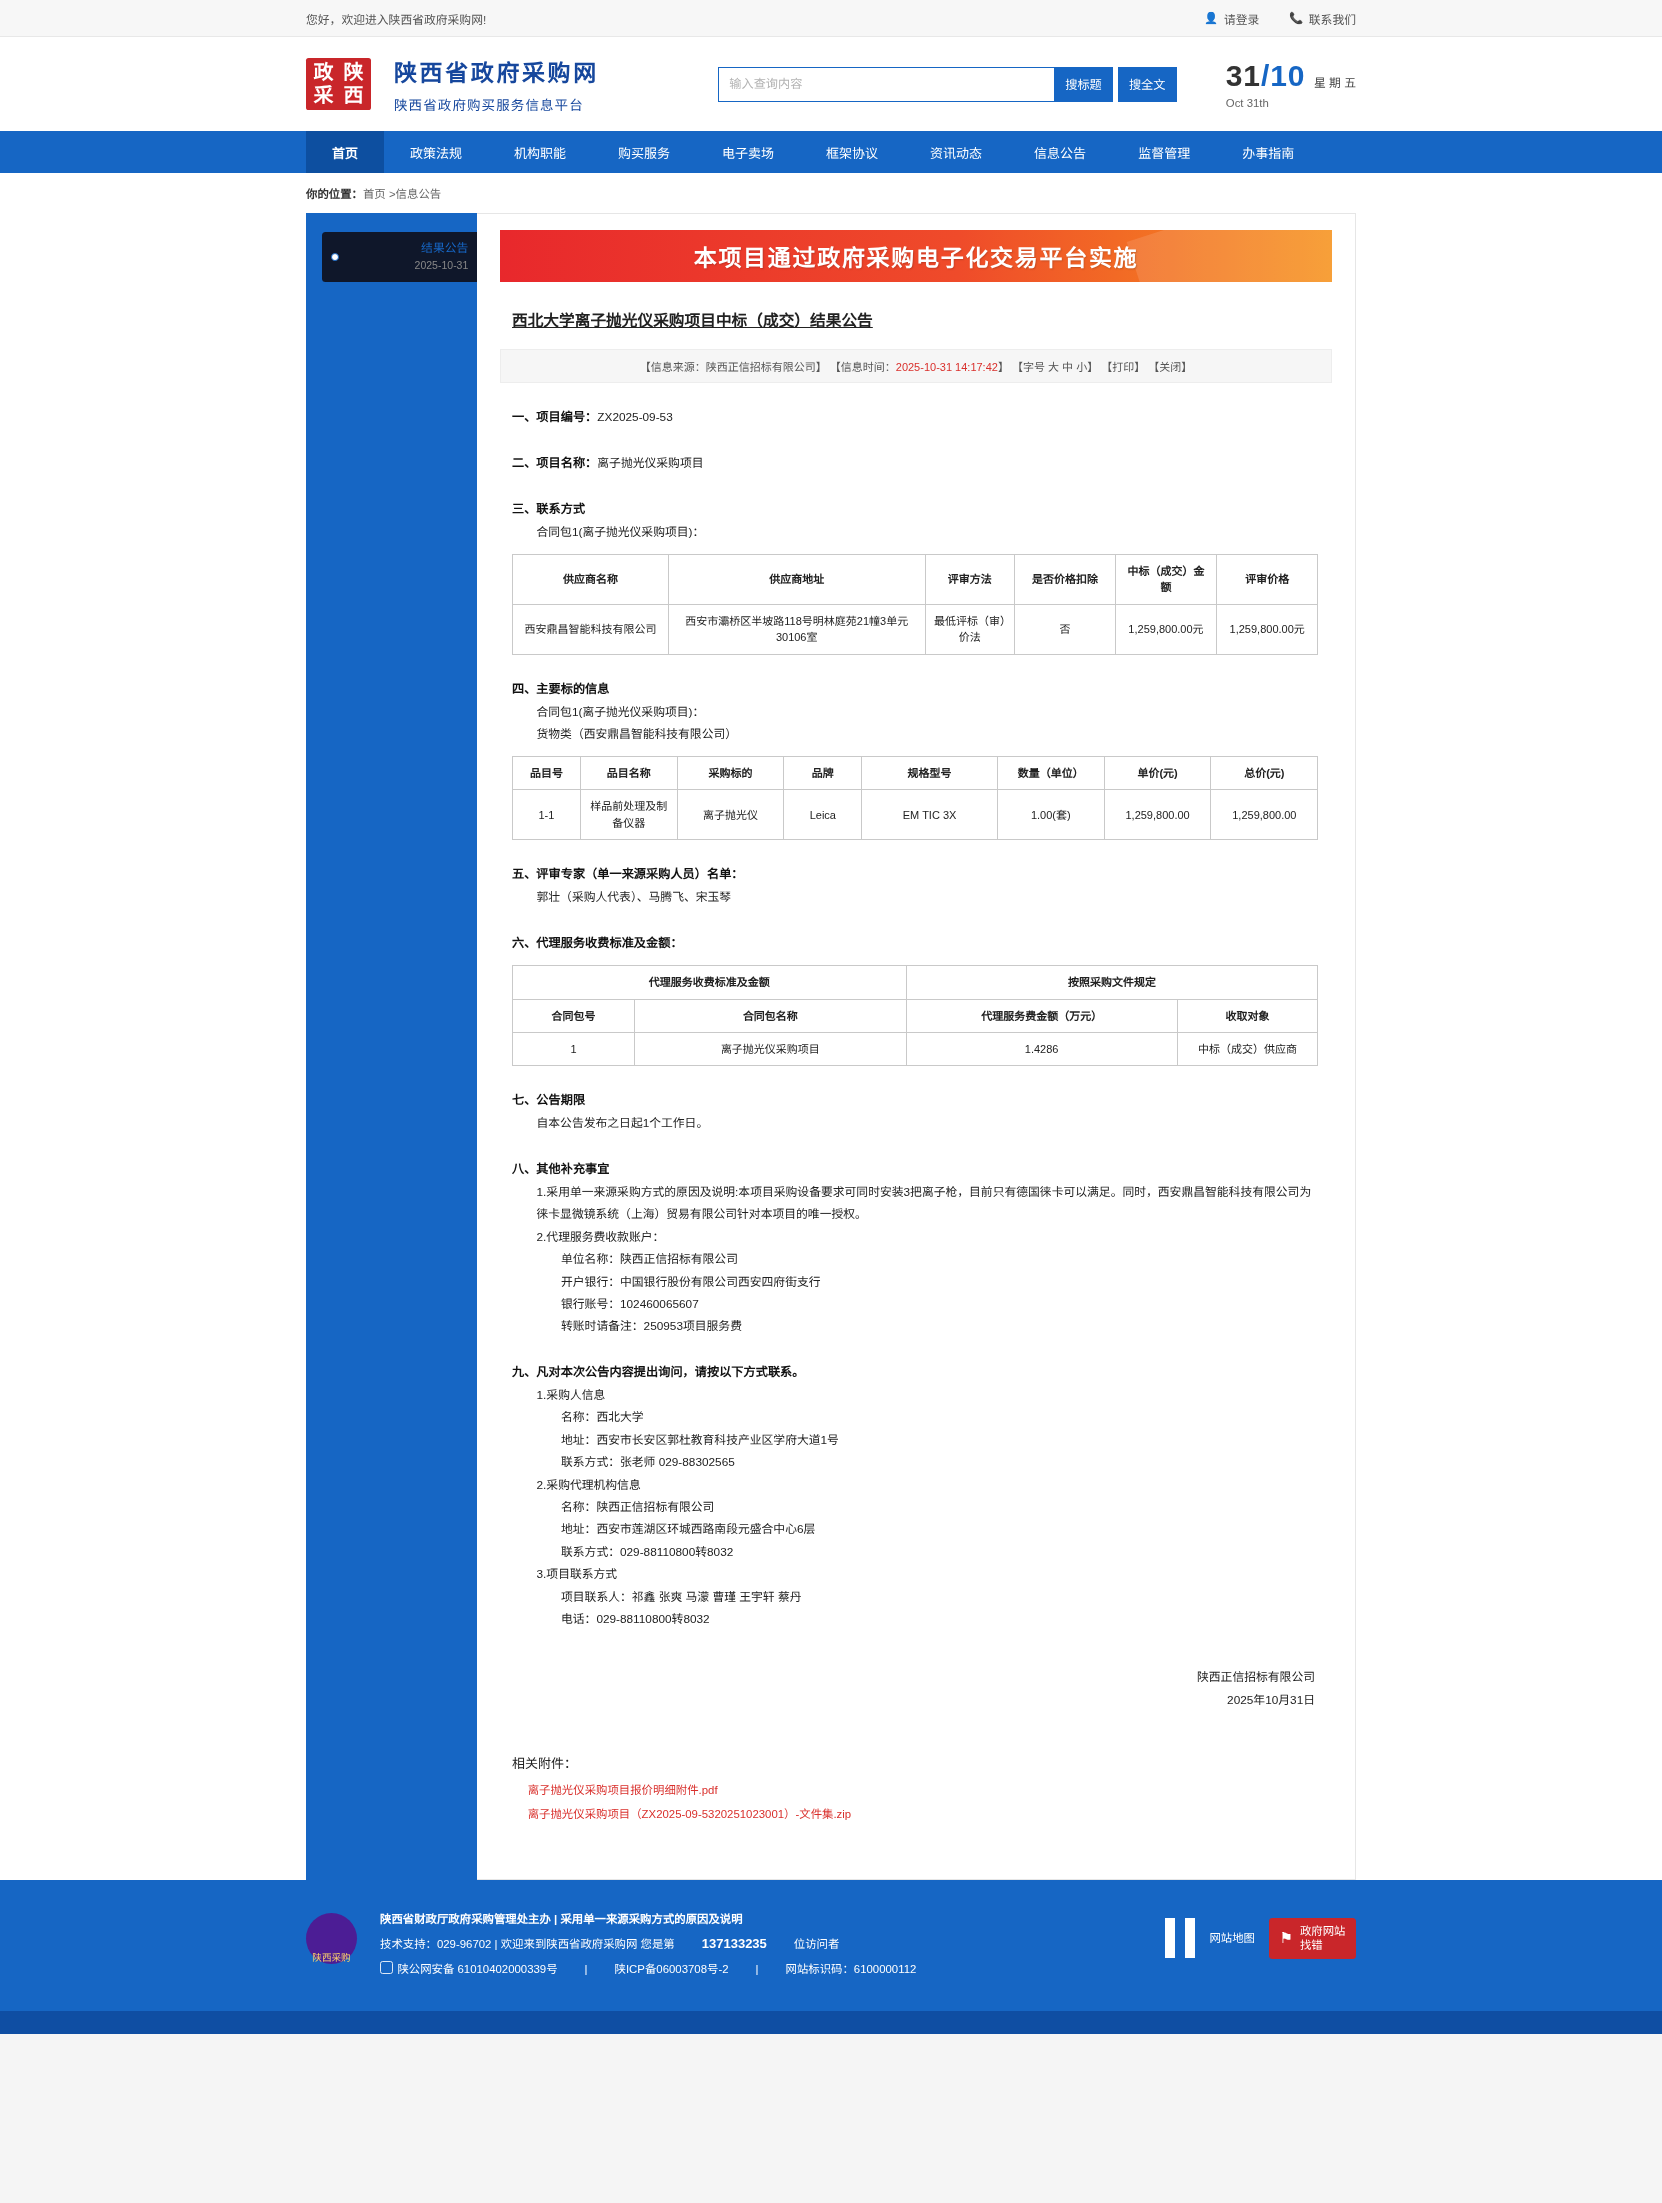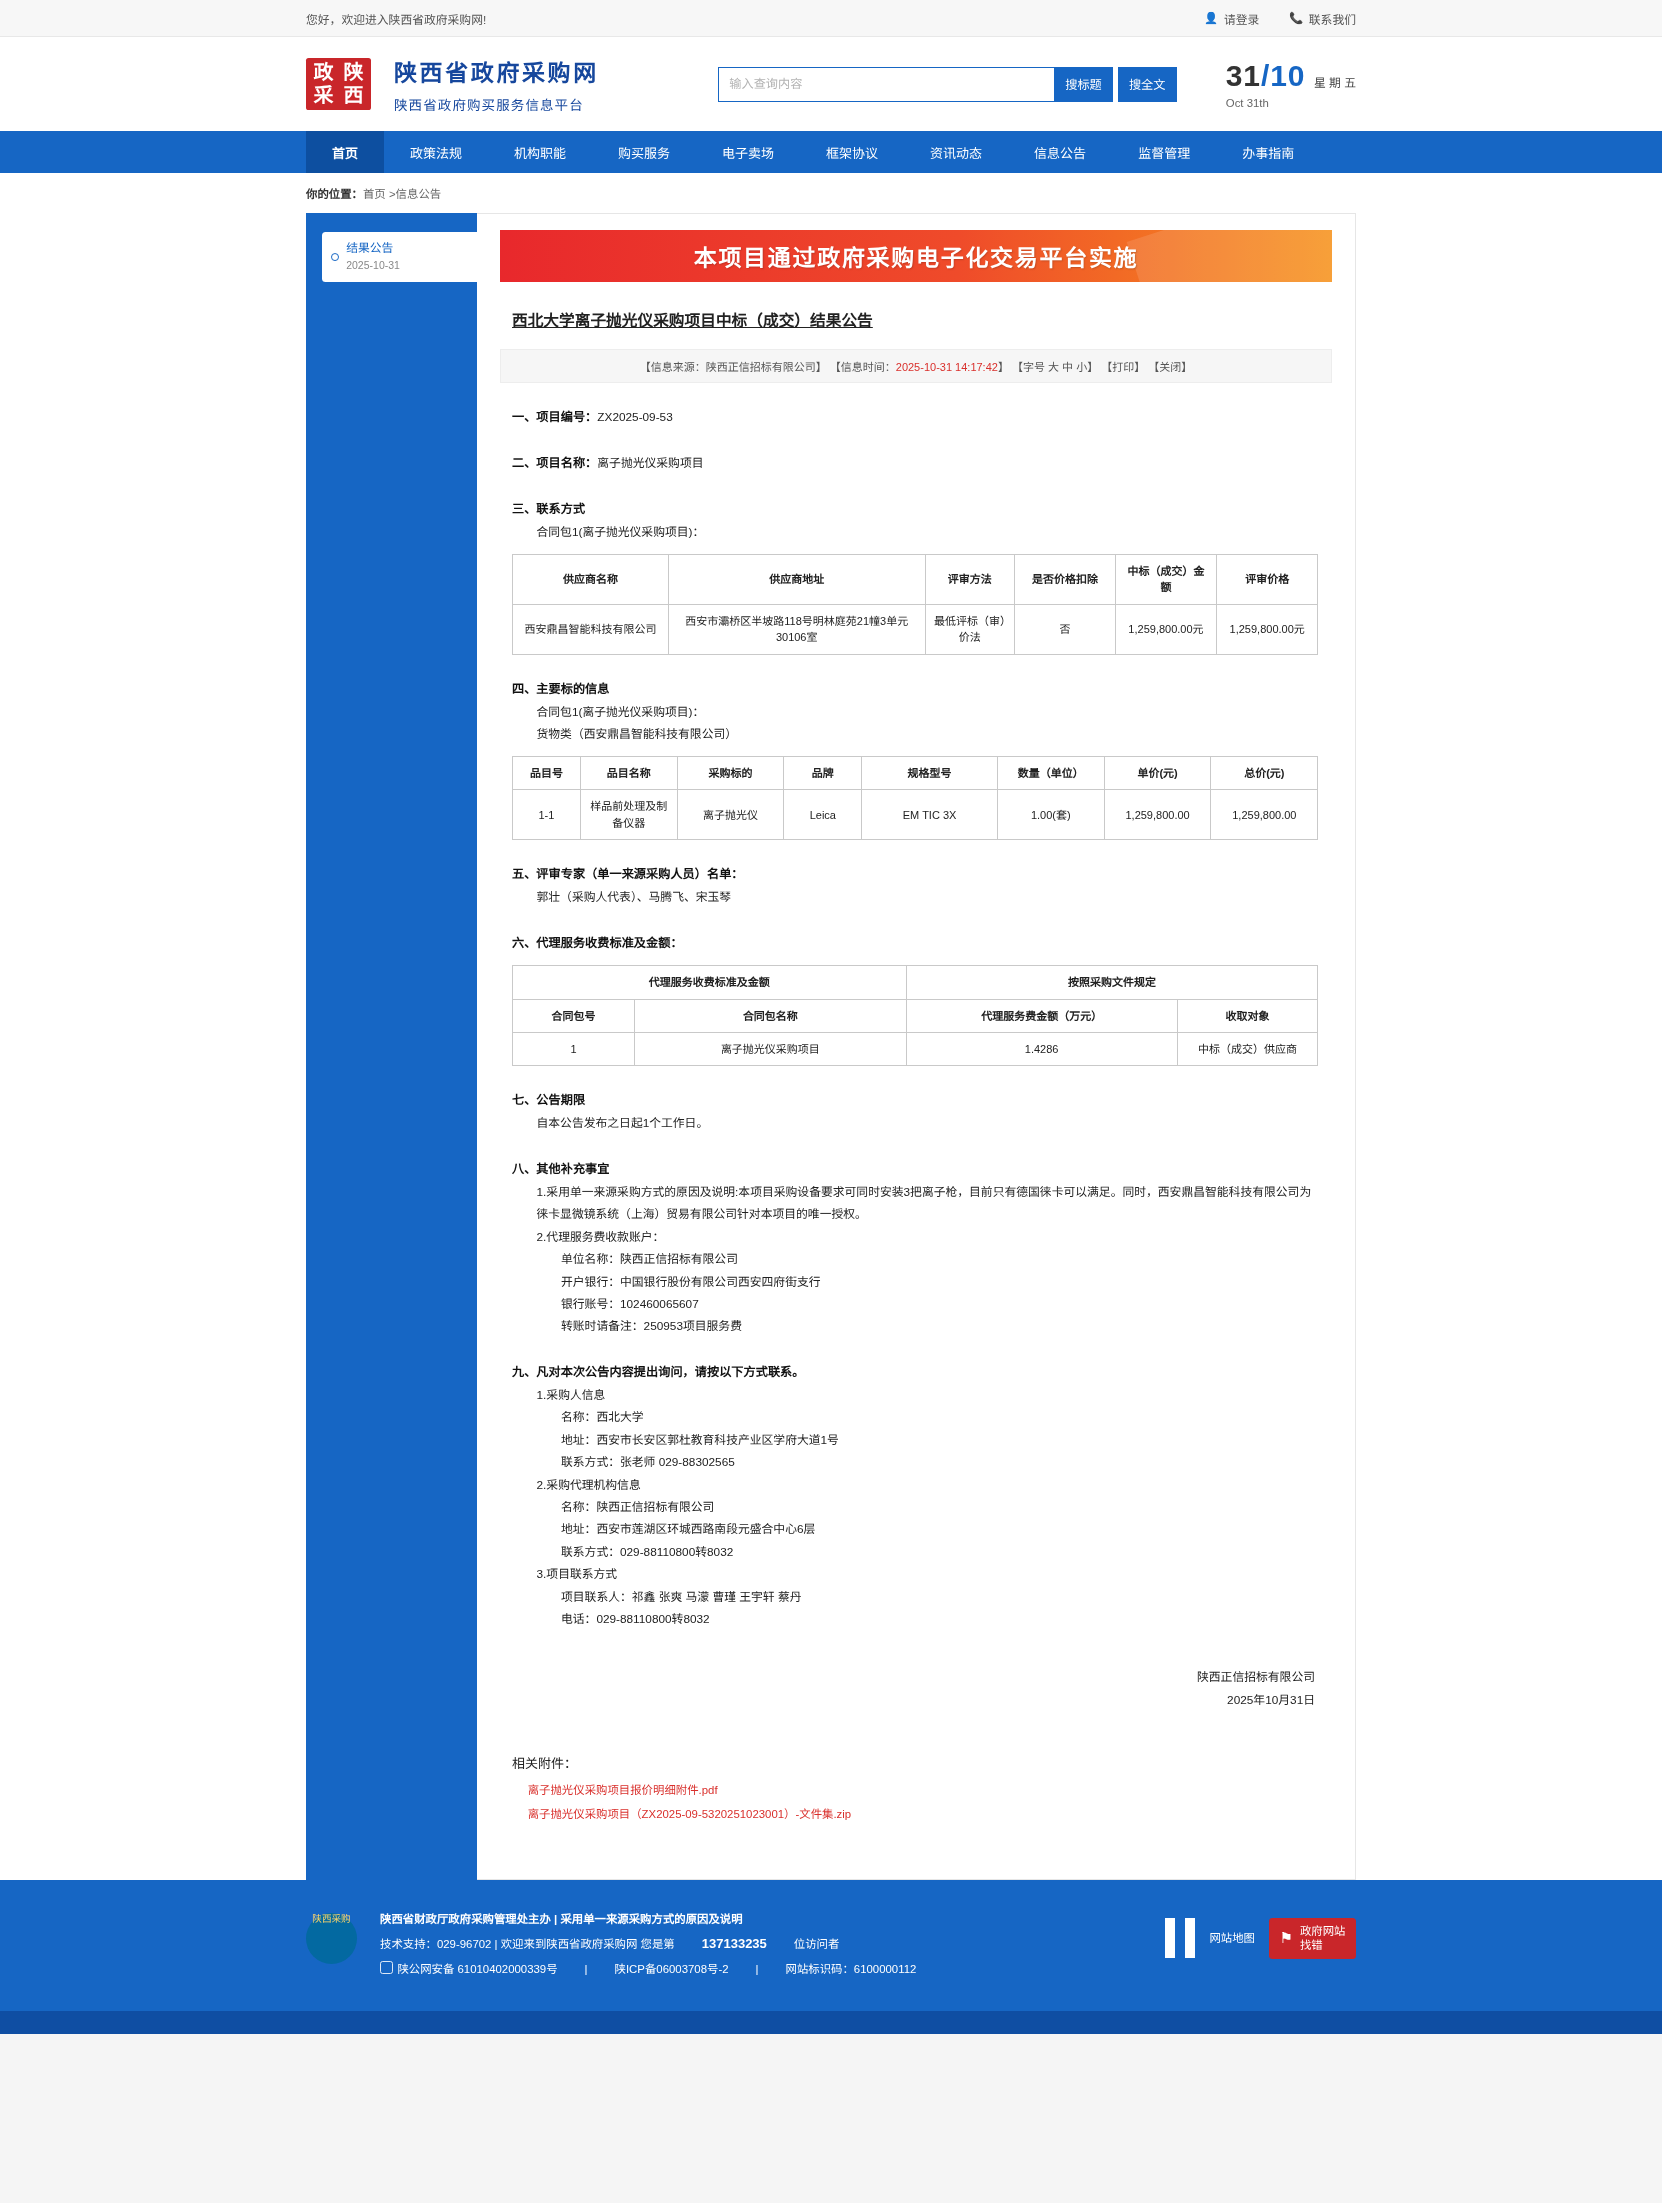--- a/index.html
+++ b/index.html
@@ -134,28 +134,29 @@
     padding: 0 306px 0 306px;
     align-items: stretch;
   }
   .left-col {
     width: 171px;
     background: #1666c4;
     padding-top: 19px;
     flex: 0 0 171px;
   }
   .left-tab {
-    background: #ffffff;
+    background: #0f172a;
     margin: 0 0 0 15.7px;
     border-radius: 3.5px 0 0 3.5px;
     padding: 7.9px 8.7px 7.9px 24.5px;
     position: relative;
     color: #1666c4;
     font-size: 11.8px;
     line-height: 1.5;
+    text-align: right;
   }
   .left-tab .dot {
     position: absolute;
     left: 9.6px; top: 50%;
     transform: translateY(-50%);
     width: 7.9px; height: 7.9px;
     border-radius: 50%;
     border: 1.7px solid #1666c4;
     background: #fff;
   }
@@ -261,22 +262,22 @@
     color: #fff;
     padding: 24.5px 306px 30px 306px;
     display: flex;
     align-items: flex-start;
     gap: 23px;
     font-size: 11.4px;
     line-height: 2.05;
   }
   .f-emblem {
     width: 51px; height: 51px; border-radius: 50%;
-    background: #0369a1; color: #ffd66b;
-    display: flex; align-items: flex-start; justify-content: center;
+    background: #4c1d95; color: #ffd66b;
+    display: flex; align-items: flex-end; justify-content: center;
     font-size: 9.6px; text-align: center; line-height: 1.2;
     flex: 0 0 51px;
     margin-top: 5.2px;
   }
   .f-main { flex: 1; }
   .f-main .f-strong { font-weight: 700; }
   .f-row { display: flex; gap: 27px; align-items: center; flex-wrap: wrap; }
   .f-badge-count { font-weight: 700; font-size: 13px; }
   .f-icon {
     display: inline-block; width: 13px; height: 13px;

